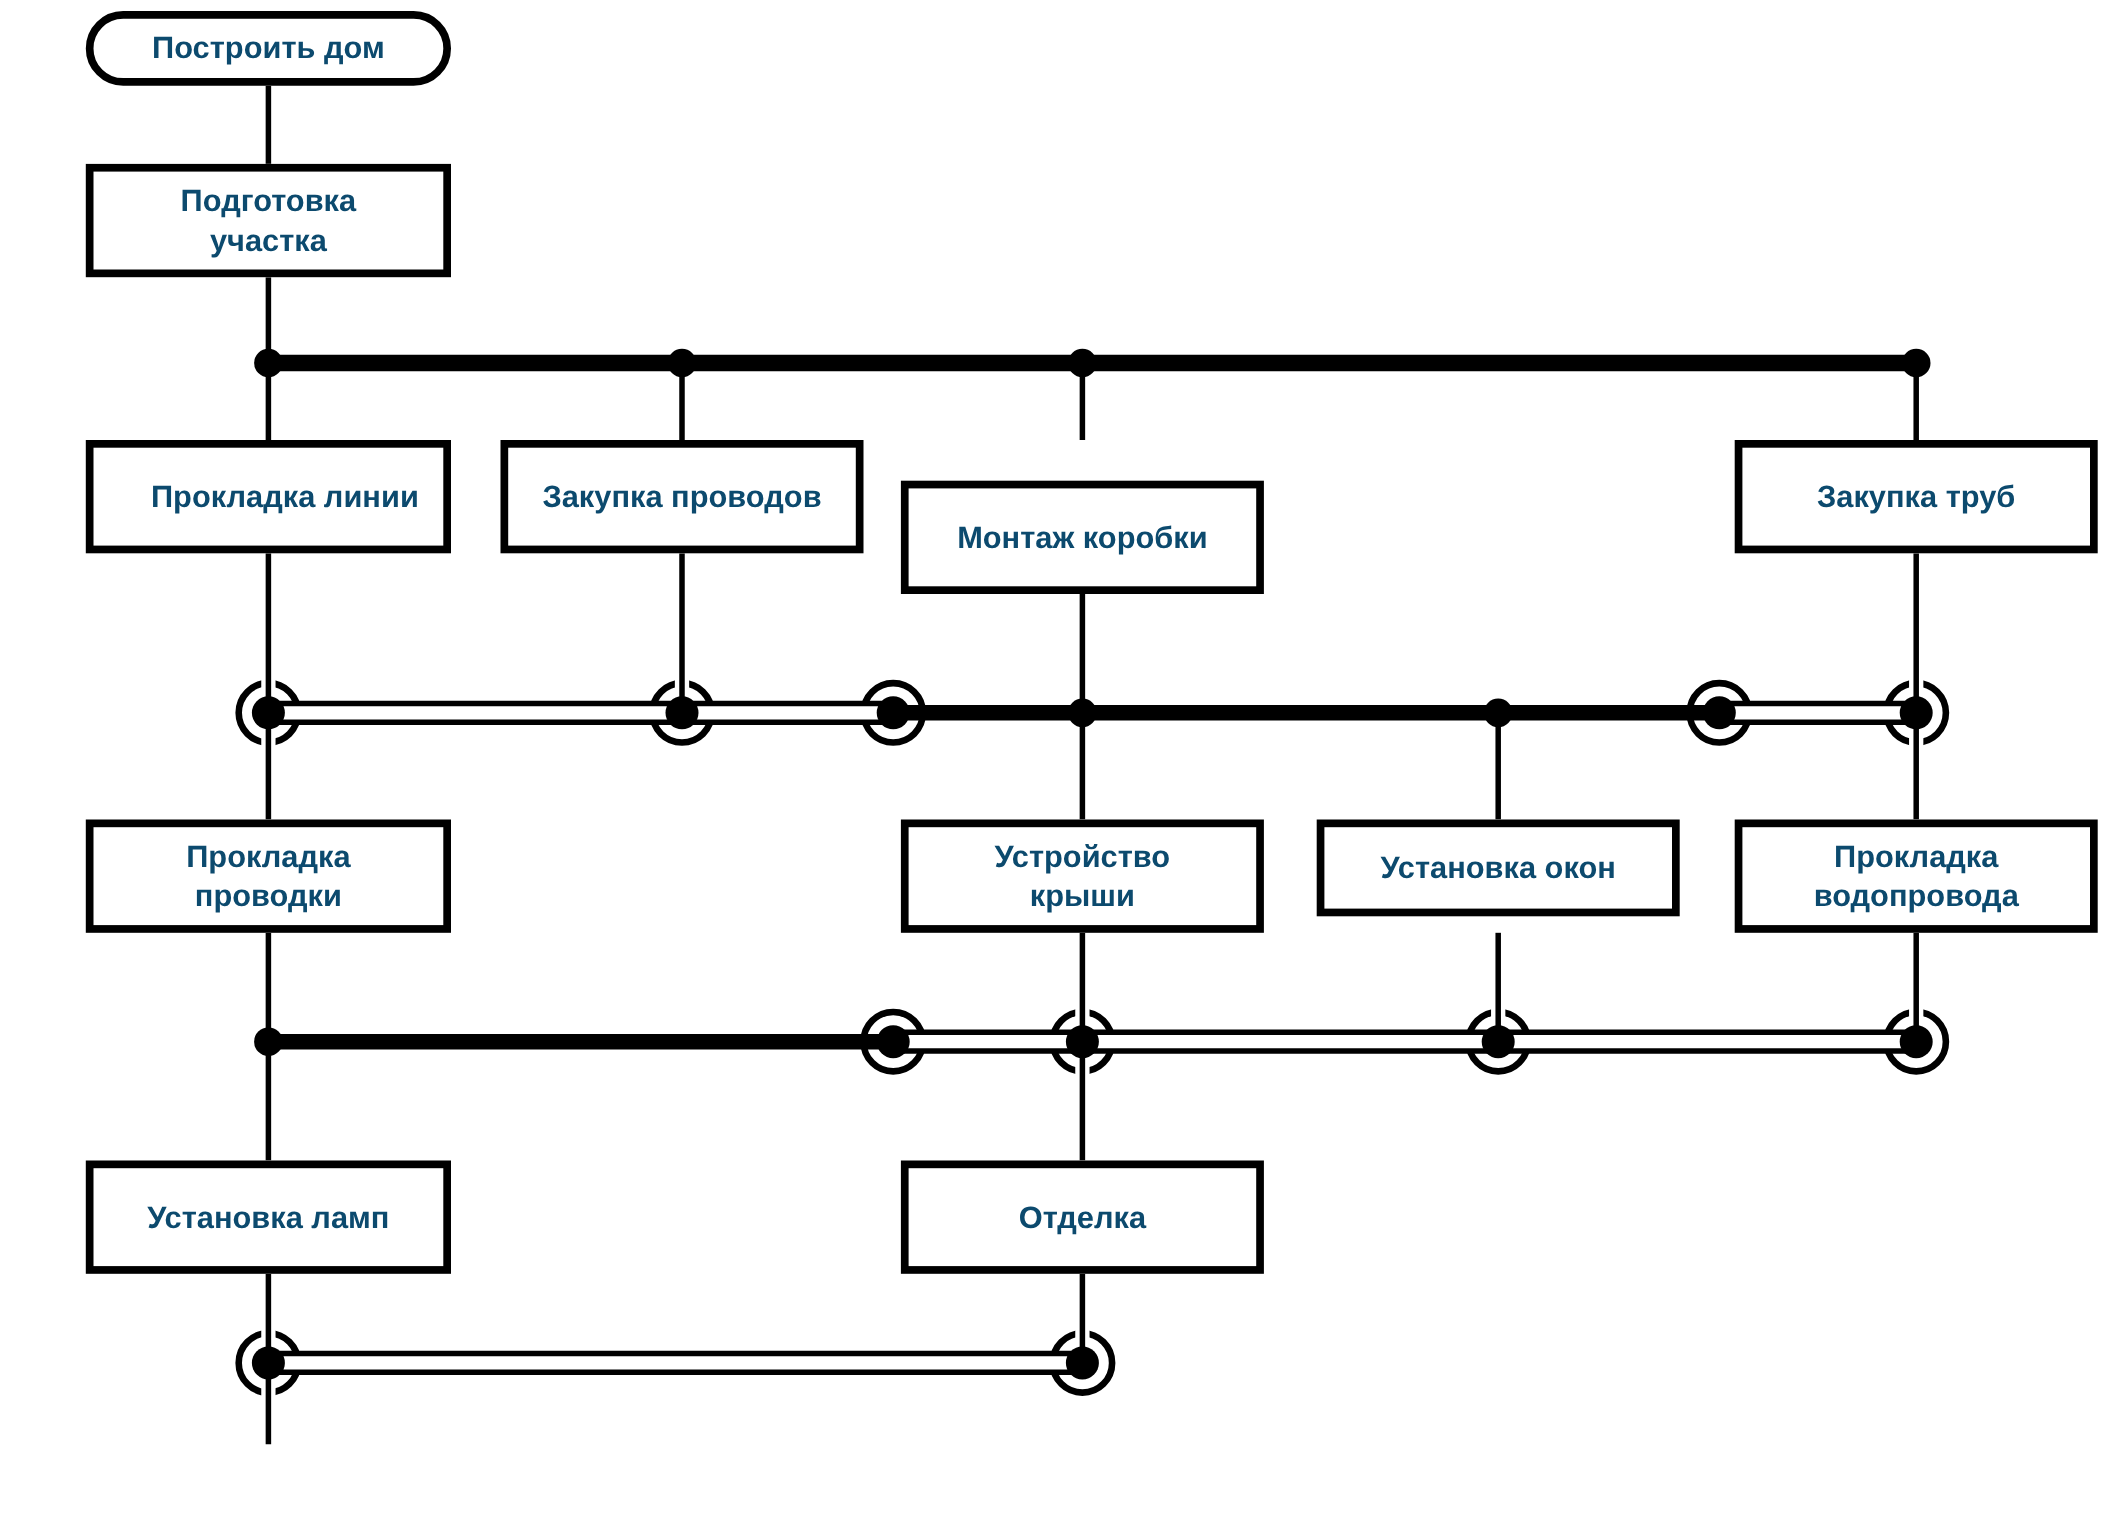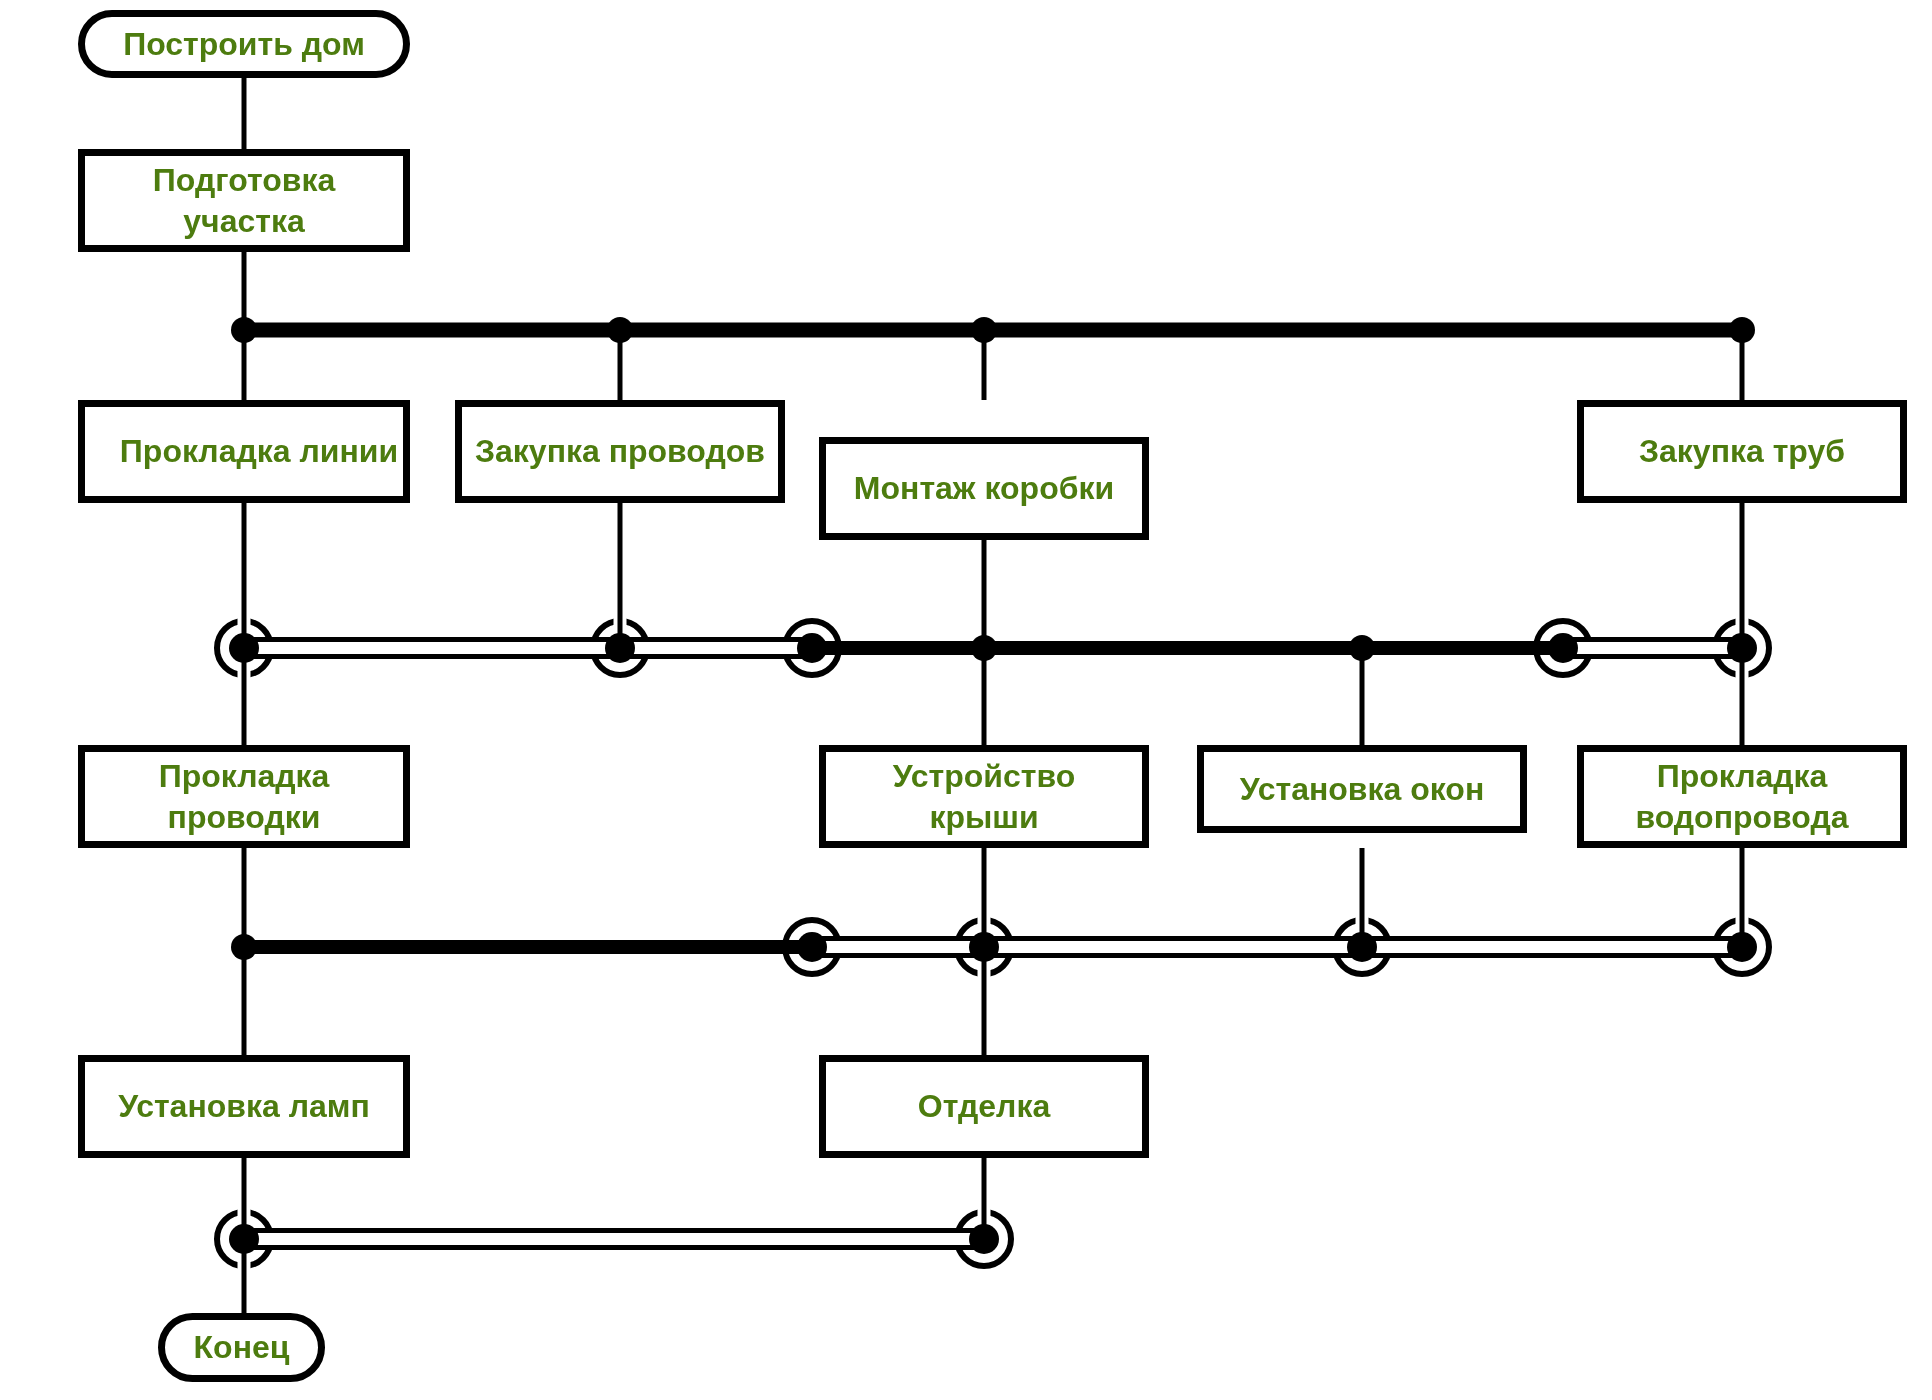--- a/index.html
+++ b/index.html
@@ -16,23 +16,23 @@
     position: absolute;
     box-sizing: border-box;
     background: #ffffff;
     border: 7px solid #000000;
     display: flex;
     flex-direction: column;
     align-items: center;
     justify-content: center;
     text-align: center;
     font-weight: bold;
-    font-size: 32px;
+    font-size: 28px;
     line-height: 1.28;
-    color: #4d7c0f;
+    color: #0c4a6e;
     z-index: 2;
   }
   .oval { border-radius: 999px; }
   .ln { display: block; white-space: nowrap; }
 </style>
 </head>
 <body>
 
 <div id="canvas">
 
@@ -188,17 +188,14 @@
   </div>
 
   <div class="node" style="left:78px; top:1055px; width:332px; height:103px;">
     <span class="ln">Установка ламп</span>
   </div>
 
   <div class="node" style="left:819px; top:1055px; width:330px; height:103px;">
     <span class="ln">Отделка</span>
   </div>
 
-  <div class="node oval" style="left:158px; top:1313px; width:167px; height:69px;">
-    <span class="ln">Конец</span>
-  </div>
 
 </div>
 
 </body></html>

